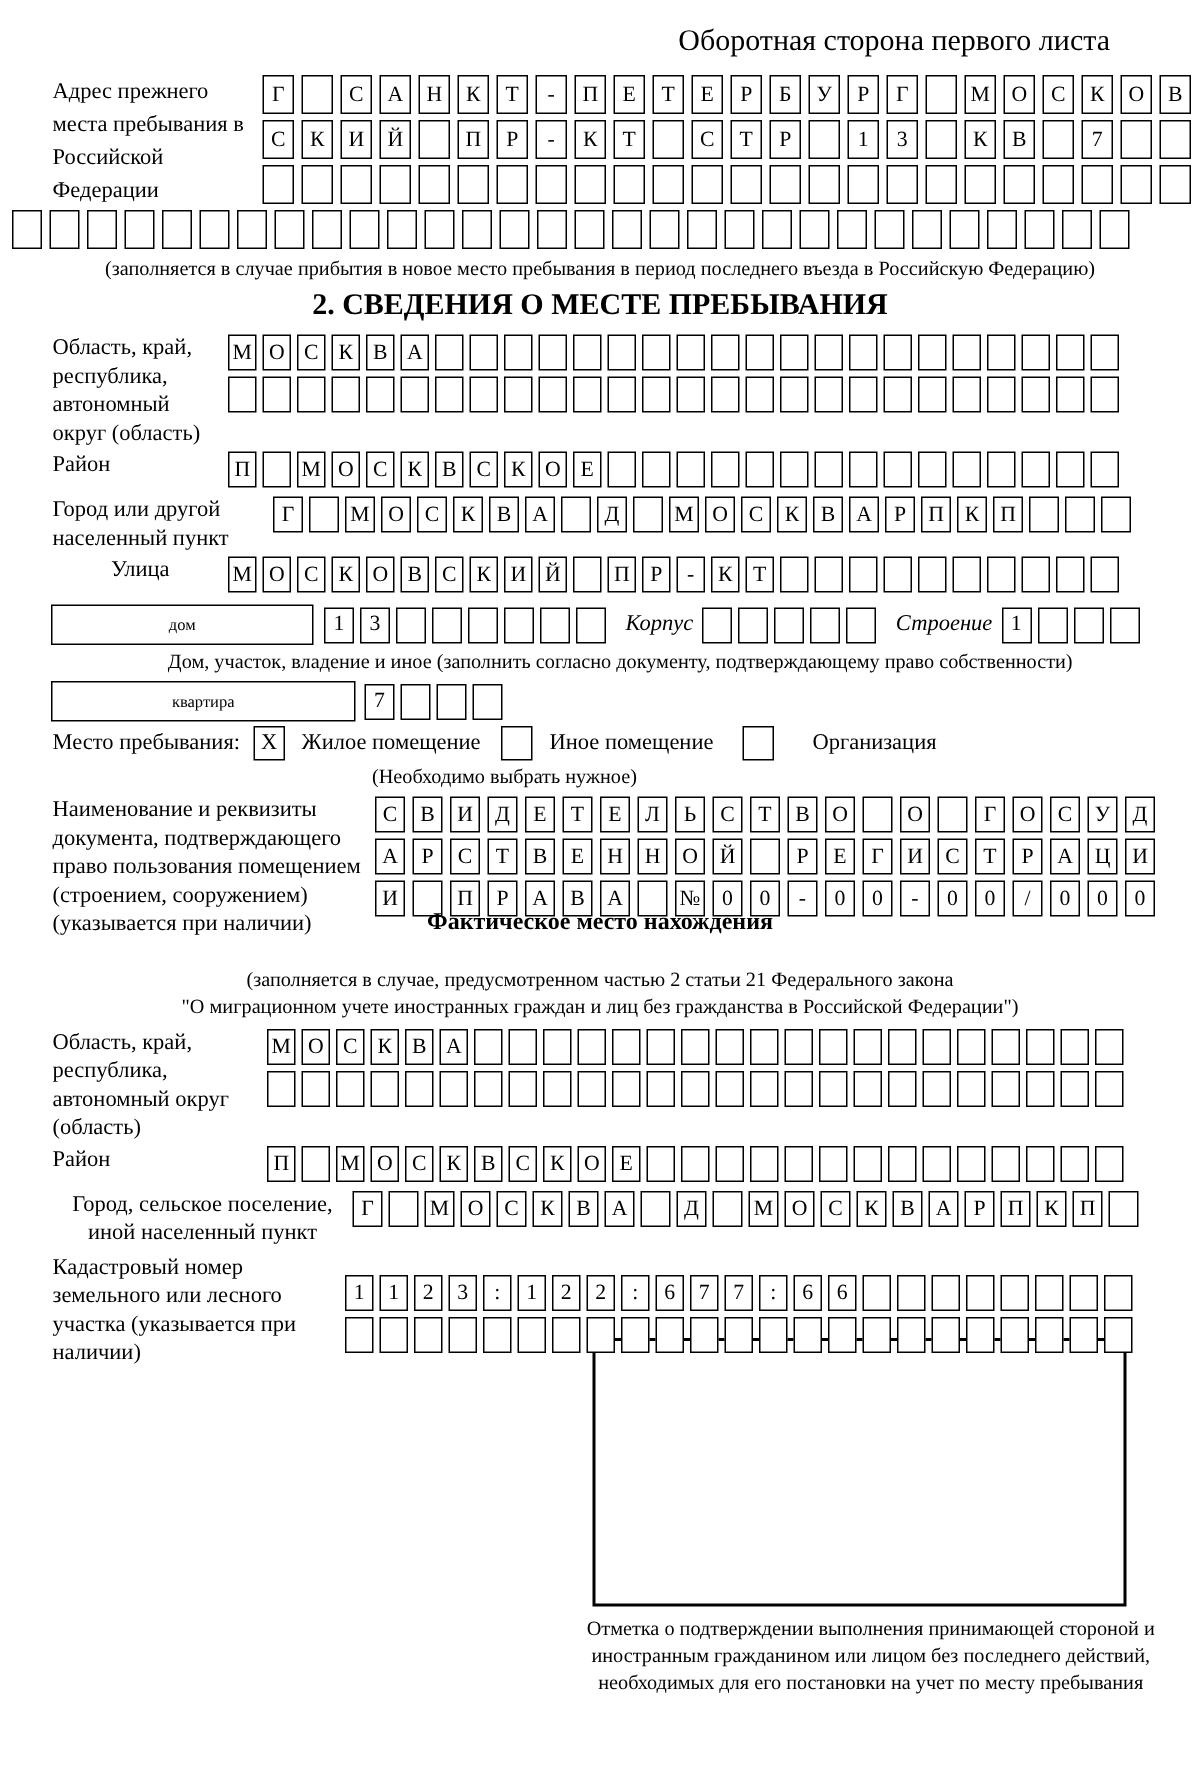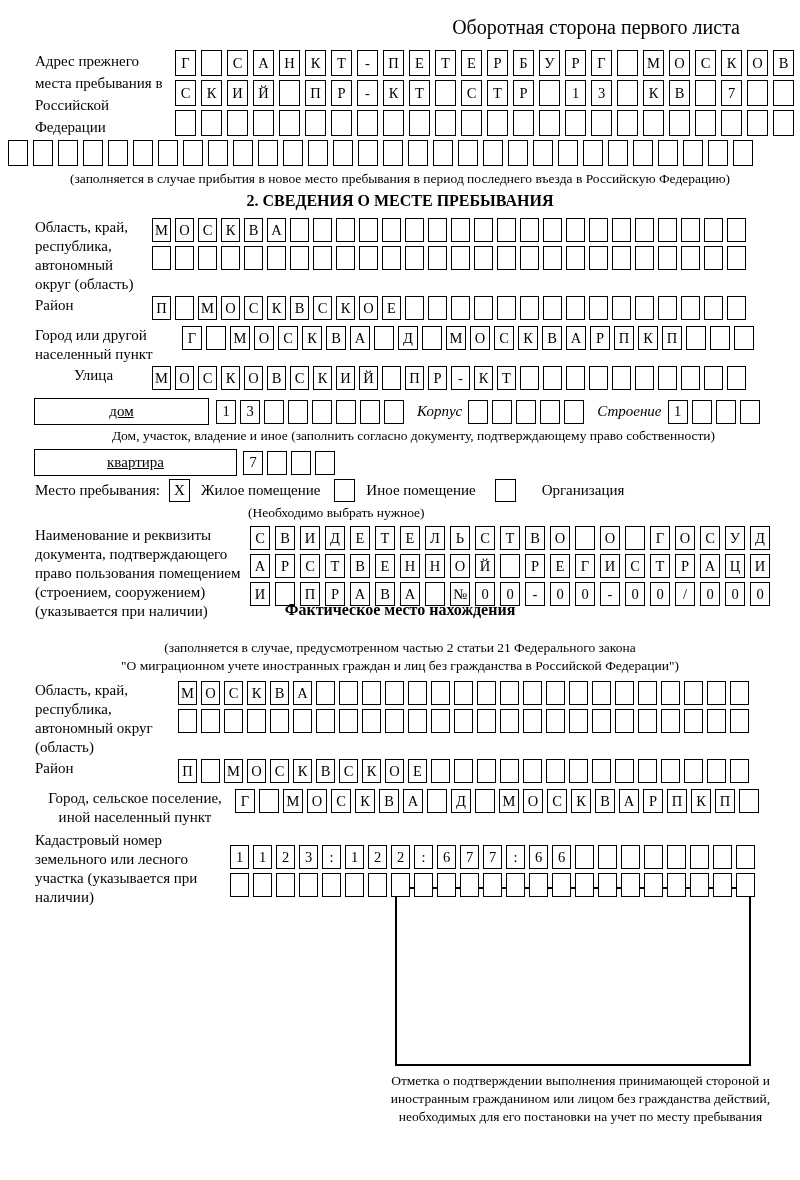--- a/index.html
+++ b/index.html
@@ -34,29 +34,29 @@
   .cw { margin-bottom: 4px; }  .cw .cell { width: 20px; height: 26px; margin-right: 5px; }
   .cb { margin-bottom: 4px; }  .cb .cell { width: 19px; height: 24px; margin-right: 4px; }
   .cc { margin-bottom: 4px; }  .cc .cell { width: 20px; height: 24px; margin-right: 4px; }
   .cd { margin-bottom: 4px; }  .cd .cell { width: 20px; height: 24px; margin-right: 5px; }
   .ce { margin-bottom: 4px; }  .ce .cell { width: 20px; height: 24px; margin-right: 4px; }
   .cf { margin-bottom: 4px; }  .cf .cell { width: 19px; height: 24px; margin-right: 4px; }
   .cs .cell { width: 20px; height: 24px; margin-right: 4px; }
 
   .note { font-size: 13.5px; line-height: 18px; }
   .center { text-align: center; }
-  .sect-title { text-align: center; font-weight: bold; font-size: 16px; margin: 4px 0 8px 0; }
+  .sect-title { text-align: center; font-weight: bold; font-size: 20px; margin: 4px 0 8px 0; }
 
   .mb2 { margin-bottom: 2px; } .mb4 { margin-bottom: 4px; text-align: center; } .mb6 { margin-bottom: 6px; }
 
   .row-house { display: flex; align-items: center; margin-left: 26px; margin-bottom: 2px; }
   .widebox {
     border: 1.5px solid #000; height: 27px;
     display: flex; align-items: center; justify-content: center;
-    font-size: 15px; flex-shrink: 0; background:#fff;text-decoration:underline;
+    font-size: 11px; flex-shrink: 0; background:#fff;
   }
   .house-box { width: 175px; margin-right: 7px; }
   .apt-box   { width: 203px; margin-right: 6px; }
   .inline-label { font-size: 15px; margin: 0 6px 0 9px; white-space: nowrap; font-style: italic; }
   .note-left { margin-left: 27px; }
 
   .row-check { display: flex; align-items: center; margin-left: 27px; margin-bottom: 2px; height: 24px; }
   .chk-label { font-size: 15px; margin-right: 5px; }
   .checkbox {
     width: 21px; height: 23px; border: 1.6px solid #000;
@@ -667,15 +667,15 @@
           <span class="cell"></span>
           <span class="cell"></span>
           <span class="cell"></span>
         </div>
     </div>
   </div>
 
   <div class="stamp-wrap">
     <div class="stamp-box"></div>
   </div>
-  <div class="stamp-caption">Отметка о подтверждении выполнения принимающей стороной и иностранным гражданином или лицом без гражданства действий, необходимых для его постановки на учет по месту пребывания</div>
+  <div class="stamp-caption">Отметка о подтверждении выполнения принимающей стороной и иностранным гражданином или лицом без последнего действий, необходимых для его постановки на учет по месту пребывания</div>
 
 </div>
 
 </body></html>

